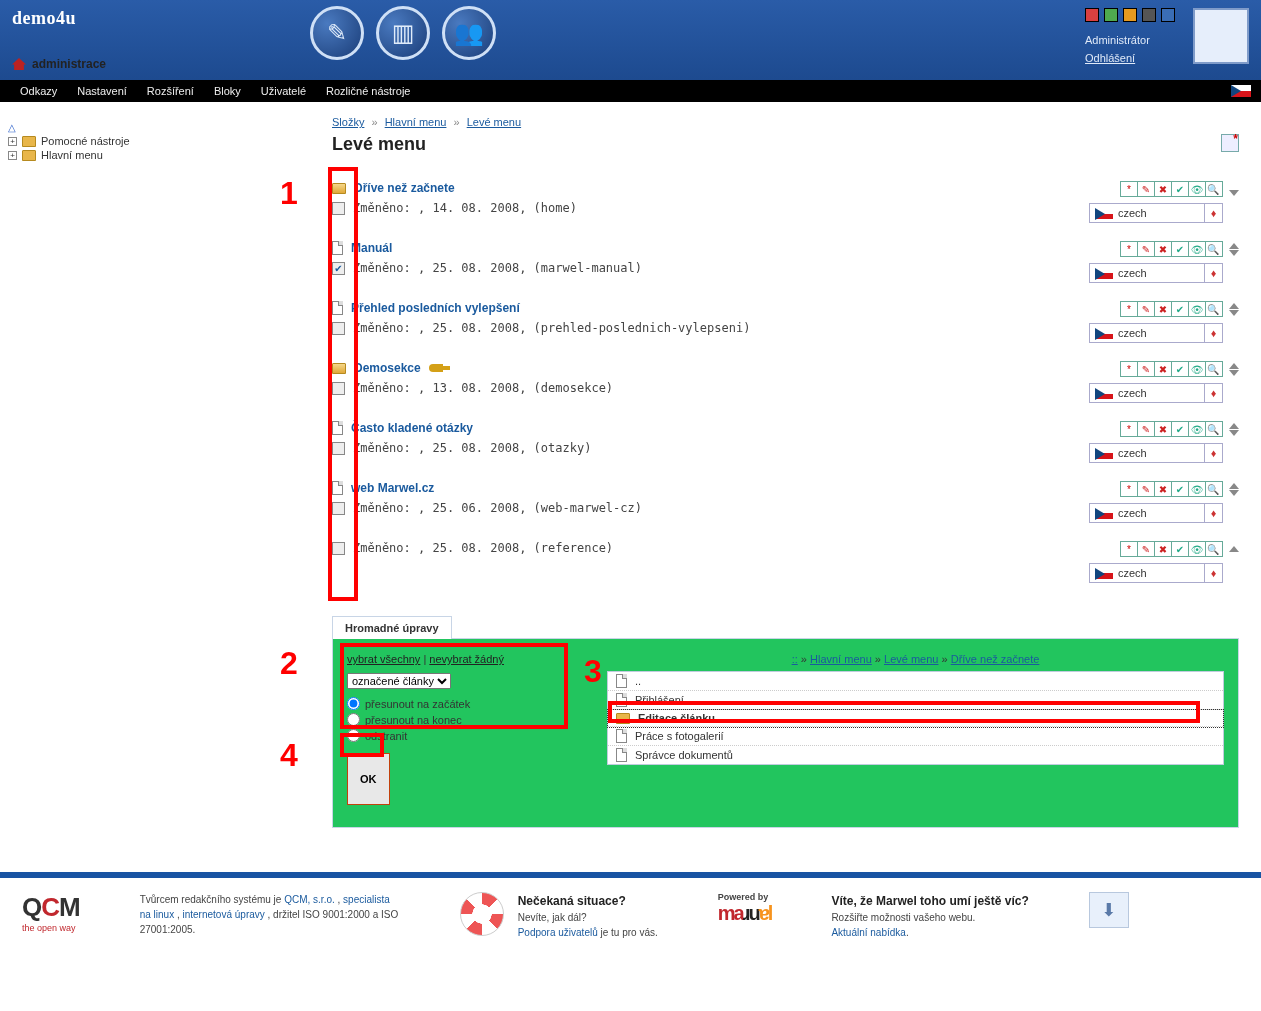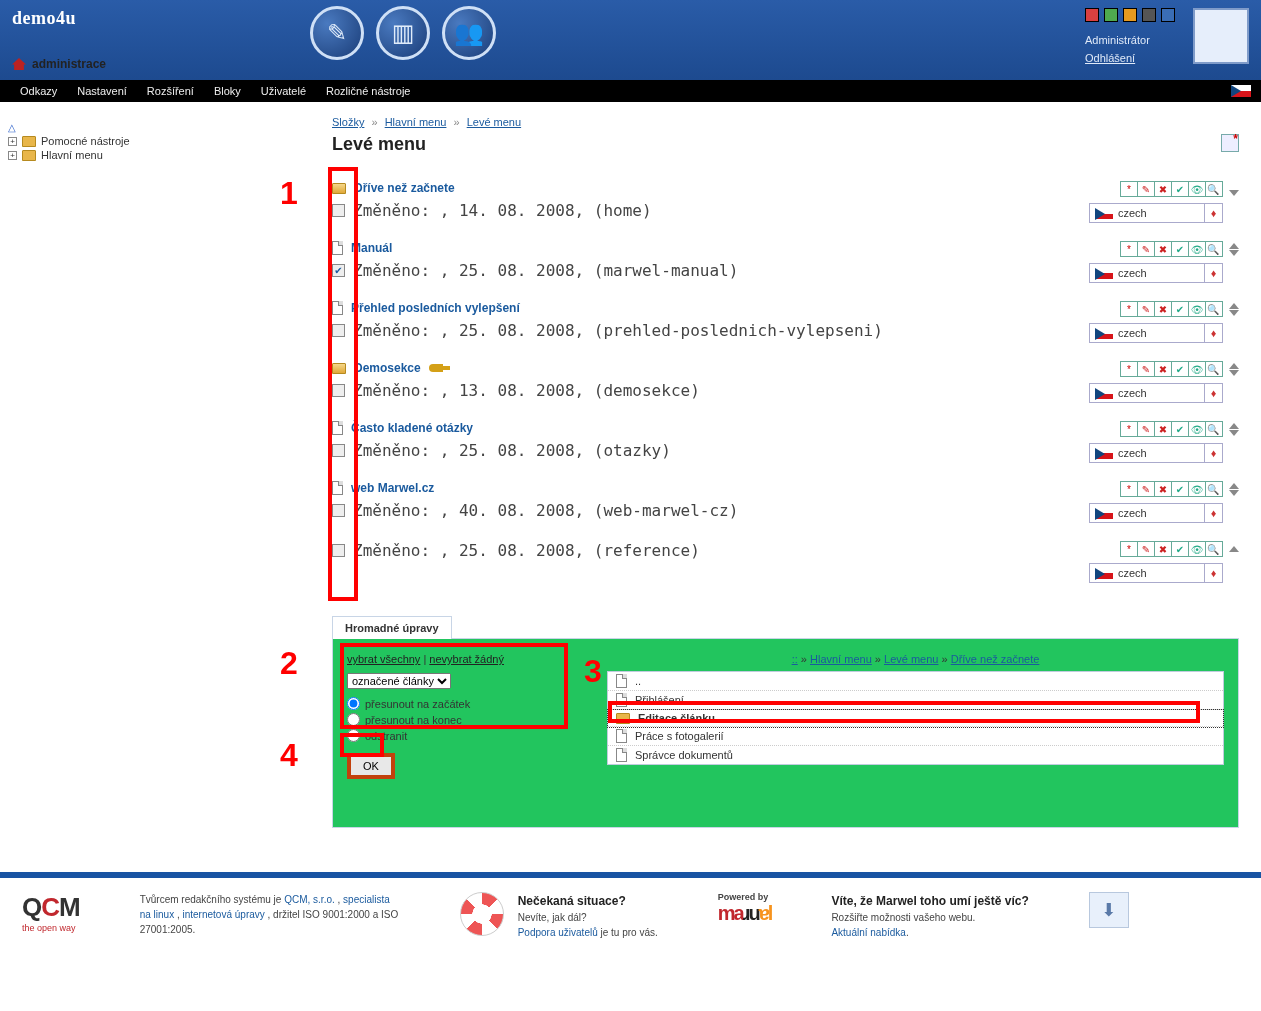--- a/index.html
+++ b/index.html
@@ -50,21 +50,21 @@
 .hl-box { position:absolute; border:4px solid #f00; pointer-events:none; z-index:5; }
 .num-label { position:absolute; color:#f00; font-size:32px; font-weight:bold; pointer-events:none; z-index:6; }
 .item { display:flex; align-items:flex-start; padding:6px 0 12px; border-bottom:0; }
 .item-left { flex:1; }
 .title-row { display:flex; align-items:center; gap:8px; margin-bottom:6px; }
 .item-title { color:#1a5a9e; font-weight:bold; font-size:12px; cursor:pointer; }
 .key-icon { display:inline-block; width:14px; height:8px; background:#d4a017; border-radius:4px 0 0 4px; position:relative; }
 .key-icon::after { content:""; position:absolute; right:-7px; top:2px; width:7px; height:4px; background:#d4a017; }
 .meta-row { display:flex; align-items:center; gap:8px; margin-left:0; }
 .chk { width:13px; height:13px; border:1px solid #888; background:#eee; cursor:pointer; display:inline-flex; align-items:center; justify-content:center; font-size:10px; color:#1a5a9e; }
-.meta-text { font-family:monospace; font-size:16px; color:#444; }
+.meta-text { font-family:monospace; font-size:12px; color:#444; }
 .item-right { display:flex; flex-direction:column; align-items:flex-end; gap:6px; }
 .action-row { display:flex; gap:0; }
 .action-row span { width:18px; height:16px; border:1px solid #6a9; margin-left:-1px; display:flex; align-items:center; justify-content:center; font-size:10px; cursor:pointer; background:#fff; }
 .arrow-col { display:flex; flex-direction:column; gap:1px; margin-left:6px; }
 .tri { width:0; height:0; border-left:5px solid transparent; border-right:5px solid transparent; cursor:pointer; }
 .tri-up { border-bottom:6px solid #888; }
 .tri-dn { border-top:6px solid #888; }
 .lang-sel { display:flex; align-items:center; border:1px solid #aac; height:20px; background:#fff; }
 .lang-sel .fl { width:18px; height:11px; margin:0 5px; }
 .lang-sel .txt { font-size:11px; width:86px; }
@@ -72,21 +72,21 @@
 
 
 .bulk-wrap { margin-top:20px; position:relative; }
 .tab { display:inline-block; background:#fff; border:1px solid #c8d5e6; border-bottom:none; padding:5px 12px; font-weight:bold; color:#333; position:relative; top:1px; }
 .bulk-body { background:#22c55e; border:1px solid #c8d5e6; padding:14px; display:flex; gap:30px; align-items:flex-start; min-height:190px; }
 .bulk-left { width:230px; }
 .bulk-links a { text-decoration:underline; color:#222; font-size:11px; }
 .bulk-sel { margin:8px 0; }
 .bulk-sel select { font-size:11px; }
 .radio-row { display:flex; align-items:center; gap:5px; margin:3px 0; font-size:11px; }
-.ok-btn { background:#e8e8e8; border:4px solid #c2410c; padding:3px 12px; font-size:11px; cursor:pointer; margin-top:8px; }
+.ok-btn { background:#e8e8e8; border:1px solid #c2410c; padding:19px 12px; font-size:11px; cursor:pointer; margin-top:8px;font-weight:bold; }
 .bulk-right { flex:1;text-align:center; }
 .bulk-crumbs { font-size:11px; margin-bottom:6px; }
 .bulk-crumbs a { text-decoration:underline; }
 .bulk-list { background:#fff; border:1px solid #c0ccde; }
 .bl-row { display:flex; align-items:center; gap:8px; padding:2px 8px; font-size:11px; border-bottom:1px dotted #ccc; cursor:pointer; }
 .bl-row.sel { outline:1px dotted #333; font-weight:bold; }
 .bl-row:last-child { border-bottom:none; }
 
 
 .footer-bar { height:6px; background:#1854a3; margin-top:30px; }
@@ -360,21 +360,21 @@
           </div>
         </div>
         <div class="item">
           <div class="item-left">
             <div class="title-row">
               <span class="doc-icon"></span>
               <span class="item-title">web Marwel.cz</span>
             </div>
             <div class="meta-row">
               <span class="chk"></span>
-              <span class="meta-text">Změněno: , 40. 08. 2008, (web-marwel-cz)</span>
+              <span class="meta-text">Změněno: , 25. 06. 2008, (web-marwel-cz)</span>
             </div>
           </div>
           <div class="item-right">
             <div style="display:flex;align-items:center">
               <div class="action-row">
                 <span style="color:#c00">*</span>
                 <span style="color:#c22">✎</span>
                 <span style="color:#c22">✖</span>
                 <span style="color:#2a8">✔</span>
                 <span style="color:#2a8">👁</span>

